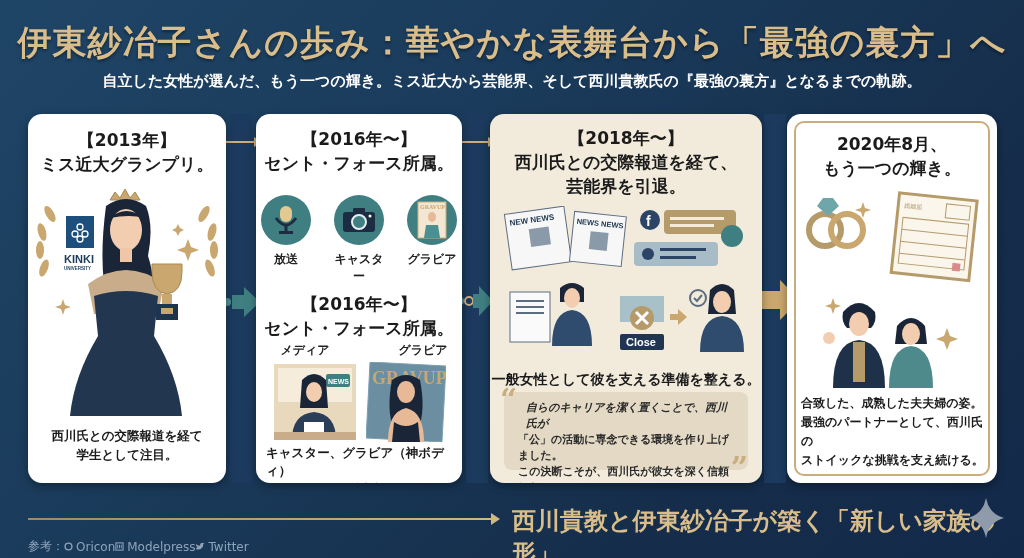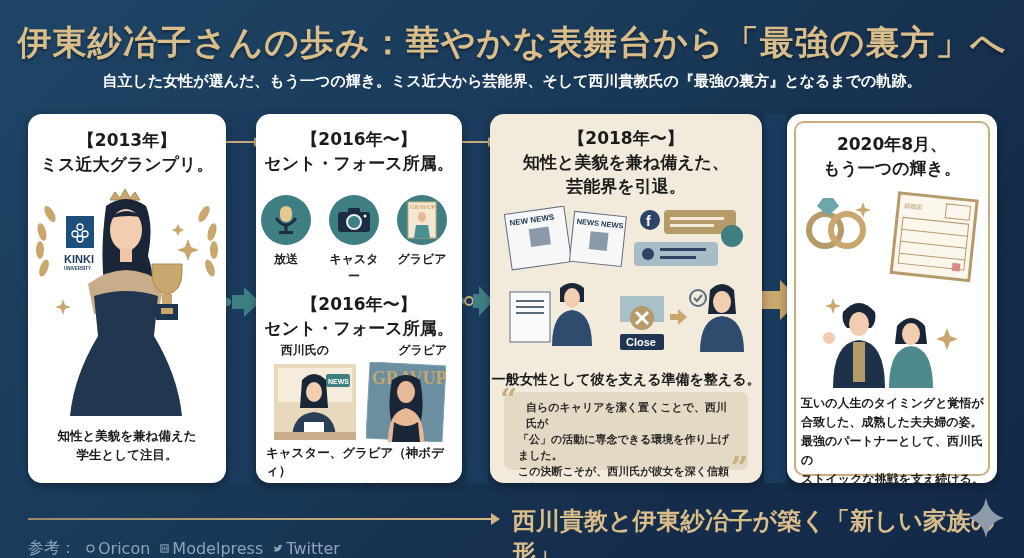--- a/index.html
+++ b/index.html
@@ -66,22 +66,22 @@
   .bottom-line { position: absolute; left: 28px; top: 518px; width: 466px; height: 2px;
     background: linear-gradient(90deg, #9c8a6a, #d3b684); }
   .bottom-line::after {
     content: ""; position: absolute; right: -6px; top: -5px;
     border-left: 9px solid #d3b684; border-top: 6px solid transparent; border-bottom: 6px solid transparent;
   }
   .tagline {
     position: absolute; left: 512px; top: 505px; font-size: 24px; font-weight: bold; color: #d9bd8a;
   }
   .sources {
-    position: absolute; left: 28px; top: 538px; font-size: 16px; color: #8ea3b8;
-    display: flex; gap: 10px; align-items: center;
+    position: absolute; left: 28px; top: 538px; font-size: 12px; color: #8ea3b8;
+    display: flex; align-items: center;
   }
   .sources span { display: inline-flex; align-items: center; gap: 3px; }
 </style>
 </head>
 <body>
 
 <div class="title">伊東紗冶子さんの歩み：華やかな表舞台から「最強の裏方」へ</div>
 <div class="subtitle">自立した女性が選んだ、もう一つの輝き。ミス近大から芸能界、そして西川貴教氏の『最強の裏方』となるまでの軌跡。</div>
 
 <div class="vbar" style="left:230px;"></div>
@@ -145,31 +145,31 @@
     <path d="M60 100 q38 -28 76 0 l-6 30 l-64 0z" fill="#c9ad8a"></path>
 
     <path d="M66 112 q32 -10 64 0 l-4 40 q24 40 28 80 l-112 0 q4 -40 28 -80z" fill="#22374f"></path>
 
     <path d="M124 80 h30 v8 q0 20 -15 22 q-15 -2 -15 -22z" fill="#c9a76e" stroke="#a88a52"></path>
     <rect x="134" y="110" width="10" height="10" fill="#c9a76e"></rect>
     <rect x="128" y="120" width="22" height="16" fill="#1d3550"></rect>
     <rect x="133" y="124" width="12" height="6" fill="#c9a76e"></rect>
   </svg>
   <div class="card-text" style="position:absolute; left:0; right:0; top:312px;">
-    <div>知性と美貌を兼ね備えた</div>
+    <div>西川氏との交際報道を経て</div>
     <div>学生として注目。</div>
   </div>
 </div>
 
 <div class="card" id="c2">
   <div class="card-head" style="margin-top:13px;">
     <div>【2016年〜】</div>
     <div>セント・フォース所属。</div>
   </div>
-  <div style="display:flex; justify-content:flex-start; gap:8px; margin-top:20px;">
+  <div style="display:flex; justify-content:space-between; gap:8px; margin-top:20px;">
     <div class="icon-col">
       <div class="circle-icon">
         <svg width="26" height="32" viewBox="0 0 26 32">
           <rect x="7" y="2" width="12" height="16" rx="6" fill="#e3c98f"></rect>
           <path d="M3 14 q10 14 20 0" stroke="#1c2c42" stroke-width="3" fill="none"></path>
           <rect x="11.5" y="21" width="3" height="6" fill="#1c2c42"></rect>
           <rect x="6" y="27" width="14" height="3" fill="#1c2c42"></rect>
         </svg>
       </div>
       <div class="icon-label">放送</div>
@@ -195,21 +195,21 @@
         </svg>
       </div>
       <div class="icon-label">グラビア</div>
     </div>
   </div>
   <div class="card-head" style="position:absolute; left:0; right:0; top:178px;">
     <div>【2016年〜】</div>
     <div>セント・フォース所属。</div>
   </div>
   <div style="position:absolute; top:228px; left:0; right:0; display:flex; justify-content:space-around; font-size:12px; font-weight:bold;">
-    <span style="margin-left:10px;">西川氏の</span>
+    <span style="margin-left:10px;">メディア</span>
     <span style="margin-left:40px;">グラビア</span>
   </div>
   <svg style="position:absolute; left:18px; top:250px;" width="82" height="76" viewBox="0 0 82 76">
     <rect width="82" height="76" fill="#e8d9bd"></rect>
     <rect x="4" y="4" width="74" height="34" fill="#f5ecdb"></rect>
     <rect x="52" y="10" width="24" height="13" rx="2" fill="#3f7f82"></rect>
     <text x="54" y="20" font-size="7" font-weight="bold" fill="#fff" font-family="Liberation Sans, sans-serif">NEWS</text>
     <path d="M28 16 q12 -12 24 0 l2 28 h-28z" fill="#1a2638"></path>
     <ellipse cx="40" cy="28" rx="8" ry="10" fill="#f3cdb0"></ellipse>
     <path d="M18 76 q0 -26 22 -28 q22 2 22 28z" fill="#2a3e58"></path>
@@ -226,21 +226,21 @@
   </svg>
   <div class="card-text" style="position:absolute; left:10px; right:6px; top:330px; text-align:left; font-size:12.5px; line-height:18px;">
     <div>キャスター、グラビア（神ボディ）</div>
     <div>としてマルチに活躍。</div>
   </div>
 </div>
 
 <div class="card" id="c3">
   <div class="card-head" style="margin-top:12px;">
     <div>【2018年〜】</div>
-    <div>知性と美貌を兼ね備えた、</div>
+    <div>西川氏との交際報道を経て、</div>
     <div>芸能界を引退。</div>
   </div>
   <svg style="position:absolute; left:12px; top:92px;" width="250" height="150" viewBox="0 0 250 150">
 
     <g>
       <rect x="6" y="4" width="60" height="56" fill="#f7f7f7" stroke="#5d6d80" transform="rotate(-8 36 32)"></rect>
       <text x="10" y="16" font-size="8" font-weight="bold" fill="#1d3550" font-family="Liberation Sans, sans-serif" transform="rotate(-8 36 32)">NEW NEWS</text>
       <rect x="28" y="22" width="20" height="18" fill="#8b9aa8" transform="rotate(-8 36 32)"></rect>
       <rect x="70" y="8" width="52" height="50" fill="#f7f7f7" stroke="#5d6d80" transform="rotate(6 96 32)"></rect>
       <text x="73" y="20" font-size="7.5" font-weight="bold" fill="#1d3550" font-family="Liberation Sans, sans-serif" transform="rotate(6 96 32)">NEWS NEWS</text>
@@ -274,21 +274,21 @@
     <path d="M168 108 h8 v-5 l9 8 -9 8 v-5 h-8z" fill="#c9a76e"></path>
 
     <circle cx="196" cy="92" r="8" fill="none" stroke="#5d6d80" stroke-width="2"></circle>
     <path d="M192 92 l3 3 5 -6" stroke="#5d6d80" stroke-width="2" fill="none"></path>
     <path d="M208 84 q12 -12 24 0 l2 24 h-28z" fill="#1a2638"></path>
     <ellipse cx="220" cy="96" rx="9" ry="11" fill="#f3cdb0"></ellipse>
     <path d="M198 146 q0 -34 22 -36 q22 2 22 36z" fill="#2f4c6e"></path>
   </svg>
   <div class="card-text" style="position:absolute; left:0; right:0; top:256px; font-size:14px;">一般女性として彼を支える準備を整える。</div>
   <div class="quote-box">
-    <div style="padding-left:8px;">自らのキャリアを潔く置くことで、西川氏が</div>
+    <div style="padding-left:8px;font-style:italic;">自らのキャリアを潔く置くことで、西川氏が</div>
     <div>「公」の活動に専念できる環境を作り上げました。</div>
     <div>この決断こそが、西川氏が彼女を深く信頼した</div>
 
   </div>
   <span class="quote-mark" style="left:10px; top:268px;">“</span>
   <span class="quote-mark" style="right:14px; top:336px;">”</span>
 </div>
 
 <div class="card" id="c4">
   <div class="inner-border"></div>
@@ -320,21 +320,20 @@
     <ellipse cx="62" cy="136" rx="10" ry="12" fill="#f3cdb0"></ellipse>
     <path d="M36 200 q0 -46 26 -48 q26 2 26 48z" fill="#1f3049"></path>
     <path d="M56 154 h12 v40 h-12z" fill="#b59a6a"></path>
     <circle cx="32" cy="150" r="6" fill="#f3cdb0"></circle>
 
     <path d="M100 138 q14 -16 28 0 l2 18 h-32z" fill="#1a2638"></path>
     <ellipse cx="114" cy="146" rx="9" ry="11" fill="#f3cdb0"></ellipse>
     <path d="M92 200 q0 -40 22 -42 q22 2 22 42z" fill="#4e8a8c"></path>
   </svg>
   <div class="card-text" style="position:absolute; left:14px; right:10px; top:280px; text-align:left; font-size:12px; line-height:19px;">
-    <div>互いの人生のタイミングと覚悟が</div>
     <div>合致した、成熟した夫夫婦の姿。</div>
     <div>最強のパートナーとして、西川氏の</div>
     <div>ストイックな挑戦を支え続ける。</div>
   </div>
 </div>
 
 <div class="bottom-line"></div>
 <div class="tagline">西川貴教と伊東紗冶子が築く「新しい家族の形」。</div>
 <svg style="position:absolute; left:968px; top:498px;" width="36" height="40" viewBox="0 0 36 40">
   <path d="M18 0 q3 16 18 20 q-15 4 -18 20 q-3 -16 -18 -20 q15 -4 18 -20z" fill="#8f9bab"></path>

